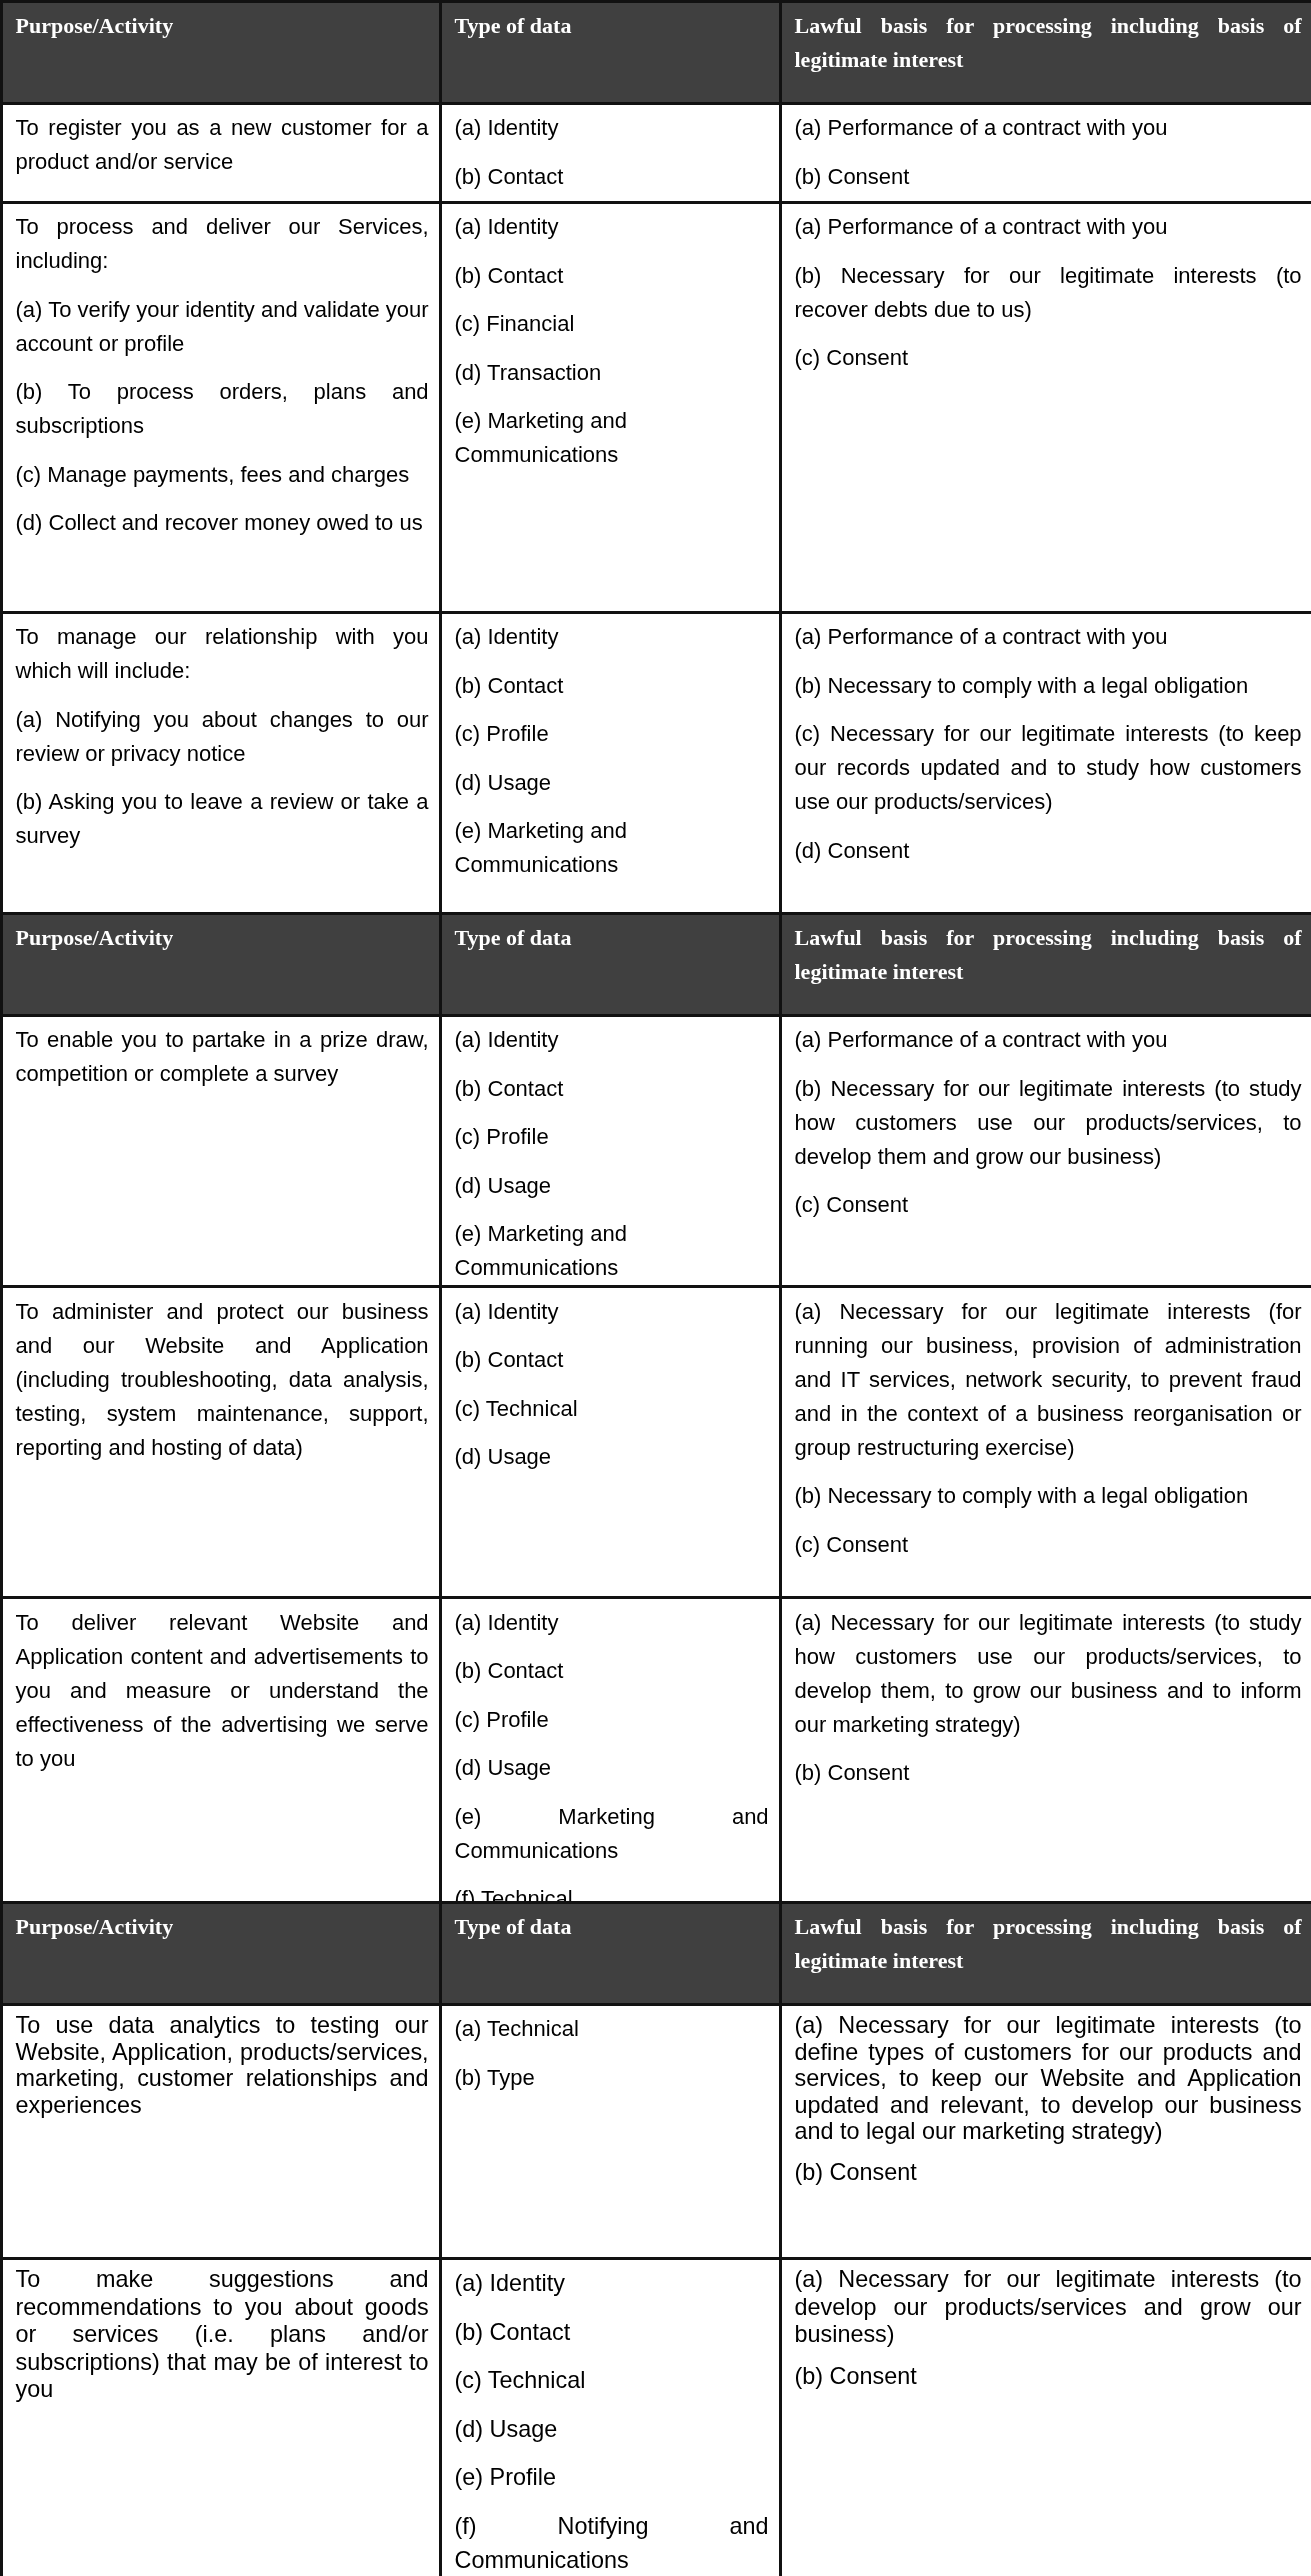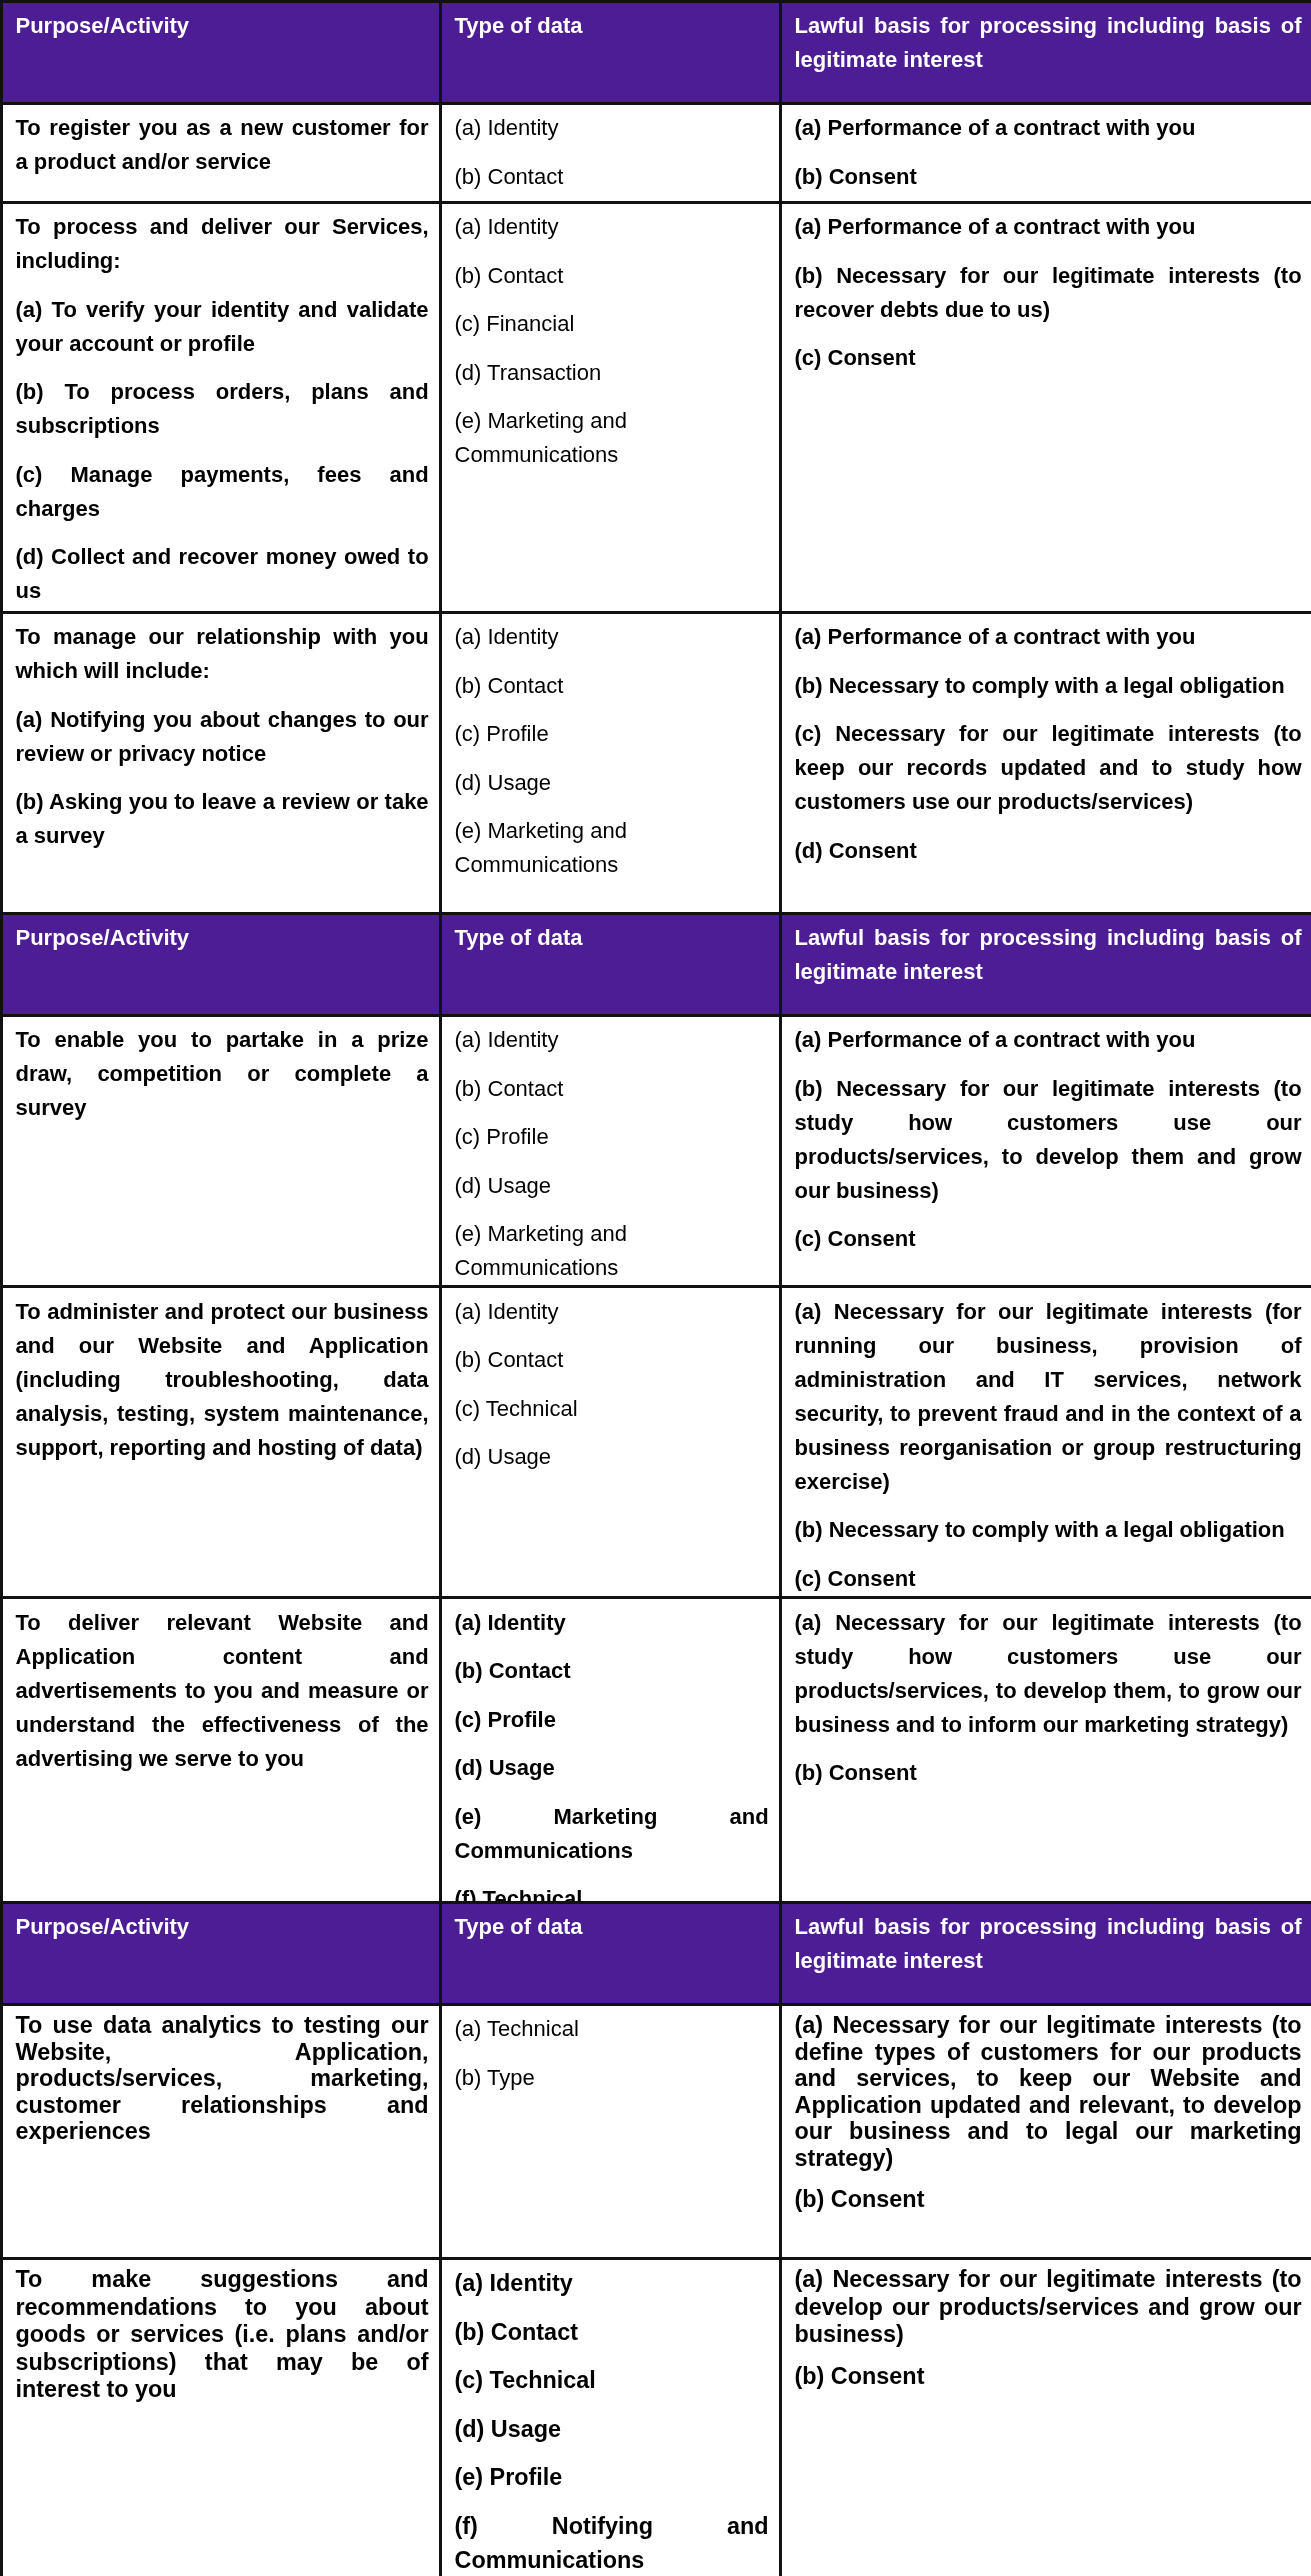--- a/index.html
+++ b/index.html
@@ -4,22 +4,22 @@
 <style>
   html, body { margin: 0; padding: 0; background: #ffffff; }
   body { width: 1312px; height: 2576px; position: relative; overflow: hidden;
          font-family: "Liberation Sans", sans-serif; color: #000; }
   .tbl { position: absolute; left: 0; width: 1312px; border-collapse: collapse; table-layout: fixed; }
   .tbl td { border: 3.1px solid #111; vertical-align: top; padding: 6.2px 10.4px 0 12.5px;
             font-size: 22px; line-height: 34px; overflow: hidden; }
   .tbl col.c1 { width: 439px; }
   .tbl col.c2 { width: 340px; }
   .tbl col.c3 { width: 533px; }
-  .hdr td { background: #4c1d95; color: #fff; font-weight: bold; height: 93px; }
-  .just { text-align: justify; font-weight: bold; }
+  .hdr td { background: #404040; color: #fff; font-weight: bold; height: 93px; font-family: Liberation Serif, serif; }
+  .just { text-align: justify; }
   .cell p { margin: 0 0 14.5px 0; }
   .cell p:last-child { margin-bottom: 0; }
   #t1 { top: 0; }
   #t2 { top: 912px; }
   #t3 { top: 1901px; }
 </style>
 </head>
 <body>
 
 <table class="tbl" id="t1">

